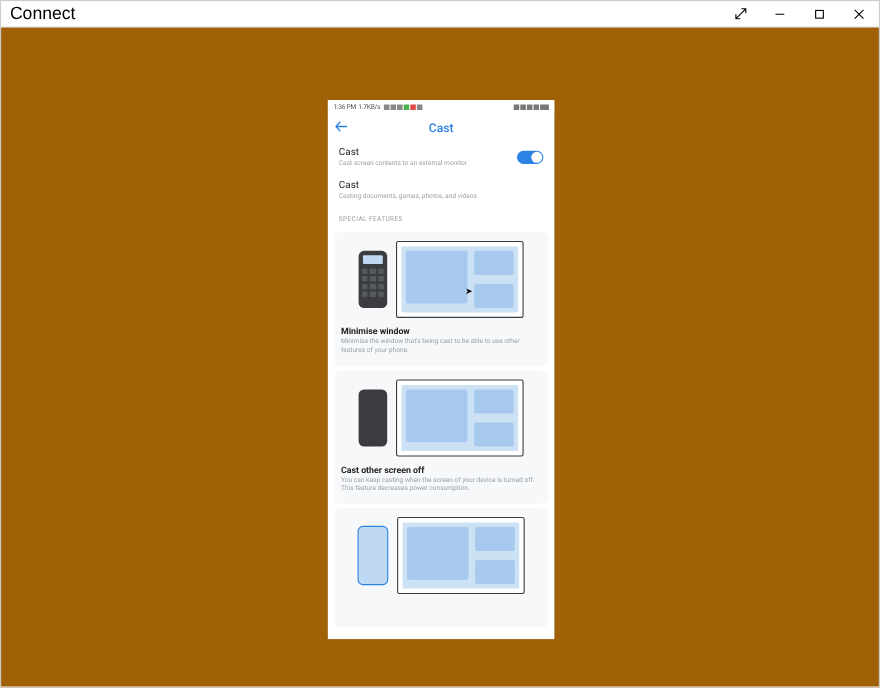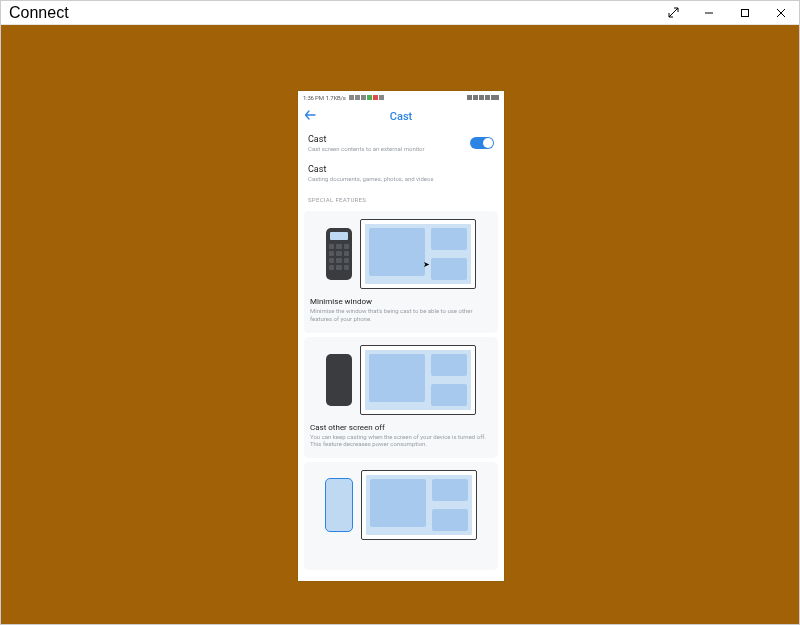--- a/index.html
+++ b/index.html
@@ -48,21 +48,21 @@
 .phone-mini.blue { background:#bfd9f3; border:1px solid #2b84e4;}
 
 .monitor { width:114px; height:68px; background:#fff; border:1.5px solid #3a3c3f; border-radius:2px; position:relative; }
 .monitor .screen { position:absolute; left:4px; right:4px; top:4px; bottom:4px; background:#cde1f5; border-radius:1px; }
 .monitor .winbox { position:absolute; background:#a7c9ee; border-radius:2px; }
 .monitor .winbox.b1 { left:4px; top:4px; width:56px; height:48px; }
 .monitor .winbox.b2 { right:4px; top:4px; width:36px; height:22px; }
 .monitor .winbox.b3 { right:4px; bottom:4px; width:36px; height:22px; }
 .cursor { position:absolute; left:58px; top:36px; font-size:8px; color:#000; font-family:Arial;}
 
-.feature-title { margin-top:8px; font-size:8px; color:#222; font-weight:400;}
+.feature-title { margin-top:8px; font-size:8px; color:#222; font-weight:700;}
 .feature-sub { font-size:6px; color:#9aa0a6; line-height:1.3; margin-top:1px;}
 
 .feature-card.tight { padding-bottom:10px; }
 </style>
 </head>
 <body>
 
 <div class="window">
   <div class="titlebar">
     <span class="titlebar-title">Connect</span>

